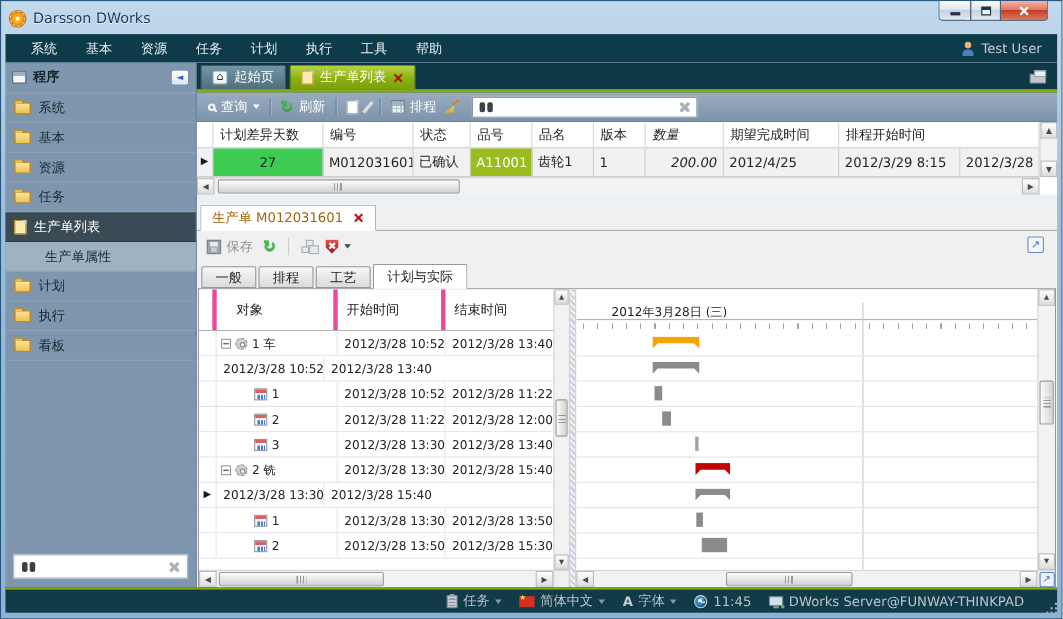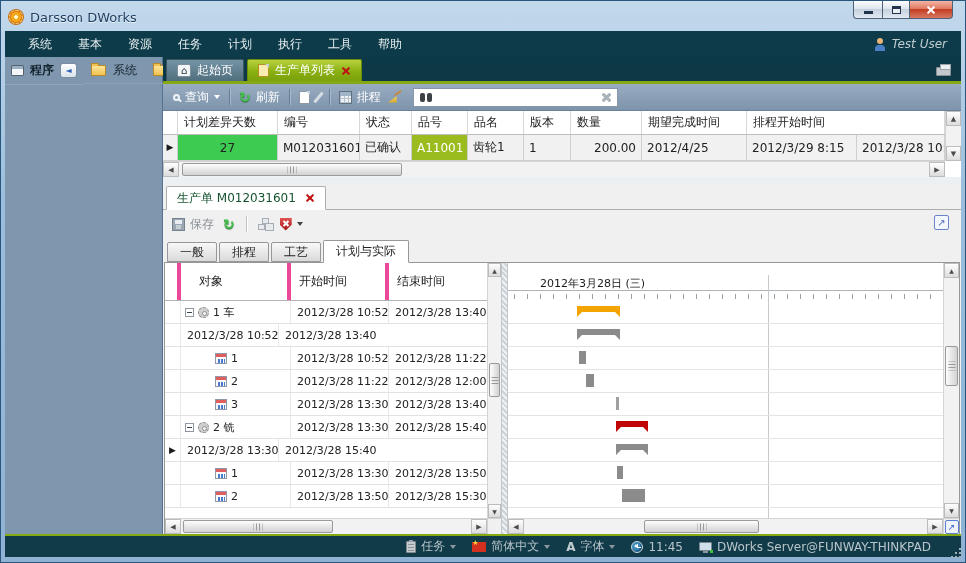--- a/index.html
+++ b/index.html
@@ -26,30 +26,30 @@
           background:linear-gradient(#f4b4a4,#e07a62 45%,#c23f24 50%,#d8785f); }
   .glyph-min { width:9px; height:3px; background:#21344a; margin-top:6px; }
   .glyph-max { width:9px; height:8px; border:1px solid #21344a; border-top:3px solid #21344a; background:#e8eef4; }
   .xbars { width:12px; height:12px; position:relative; }
   .xbars::before,.xbars::after { content:''; position:absolute; left:5px; top:1px; width:2px; height:10px; background:#fff; border-radius:1px; }
   .xbars::before { transform:rotate(45deg);} .xbars::after { transform:rotate(-45deg);}
 
   
   .menubar { height:26px; flex:none; background:#0d3b49; display:flex; align-items:center; color:#e9eff1; padding:0 10px; }
   .menu-item { padding:0 13px; line-height:26px; cursor:default; }
-  .mb-user { margin-left:auto; display:flex; align-items:center; gap:6px; color:#c3ccd1; padding-right:4px;font-style:italic; }
+  .mb-user { margin-left:auto; display:flex; align-items:center; gap:6px; color:#c3ccd1; padding-right:4px; }
   .person { width:12px; height:13px; position:relative; }
   .person::before { content:''; position:absolute; left:3px; top:0; width:6px; height:6px; border-radius:50%; background:#e8b478; }
   .person::after { content:''; position:absolute; left:1px; bottom:0; width:10px; height:6px; border-radius:4px 4px 0 0; background:#4a80c8; }
 
   
   .body { flex:1; min-height:0; display:flex; background:#7e97ae; }
 
   
-  .sidebar { width:158px; flex:none; display:flex; flex-direction:row; background:#7e97ae; border-right:1px solid #55728e;text-align:right; }
+  .sidebar { width:174px; flex:none; display:flex; flex-direction:column; background:#7e97ae; border-right:1px solid #55728e;text-align:right; }
   .sb-header { height:28px; flex:none; display:flex; align-items:center; gap:6px; padding:0 6px; border-bottom:1px solid #90a5b9; }
   .sb-header-label { color:#14242f; font-weight:bold; }
   .appwin { width:13px; height:11px; background:#f4f6f8; border:1px solid #54636f; border-radius:1px; position:relative; }
   .appwin::before { content:''; position:absolute; left:0; right:0; top:0; height:3px; background:#9cb1c4; }
   .collapse-btn { margin-left:auto; width:17px; height:15px; background:linear-gradient(#ffffff,#dbe4ec);
                   border:1px solid #7a8ea2; border-radius:3px; color:#2a62b8; font-size:8px;
                   display:flex; align-items:center; justify-content:center; cursor:pointer; }
   .sb-item { height:27px; flex:none; display:flex; align-items:center; gap:7px; padding:0 8px;
              border-bottom:1px solid #8da2b6; color:#16262f; cursor:pointer; }
   .sb-item.sel { background:#3b4b55; color:#fff; border-bottom-color:#2d3a42; }
@@ -109,21 +109,21 @@
 
   
   .gridwrap { height:66px; flex:none; background:#fff; display:flex; align-items:flex-start; }
   .grid-main { flex:1; min-width:0; }
   .grid-header { display:flex; height:24px; border-bottom:1px solid #bdbdbd; background:#fff; font-size:12px; }
   .gh-cell { border-right:1px solid #d8d8d8; display:flex; align-items:center; padding:0 6px; overflow:hidden; white-space:nowrap; }
   .grid-row { display:flex; height:26px; background:#f1f1f1; border-bottom:1px solid #cfcfcf; }
   .gr-cell { border-right:1px solid #cfcfcf; display:flex; align-items:center; padding:0 5px; overflow:hidden; white-space:nowrap; }
   .col-marker { width:15px; flex:none; justify-content:center; padding:0; }
   .c1{width:100px;flex:none;} .c2{width:82px;flex:none;} .c3{width:52px;flex:none;} .c4{width:56px;flex:none;}
-  .c5{width:56px;flex:none;} .c6{width:47px;flex:none;} .c7{width:71px;flex:none;} .c8{width:105px;flex:none;}
+  .c5{width:56px;flex:none;} .c6{width:47px;flex:none;} .c7{width:71px;flex:none;font-style:italic;} .c8{width:105px;flex:none;}
   .c9{width:110px;flex:none;} .c10{flex:1;}
   .cell-green { background:#3ecb52; justify-content:center; }
   .cell-olive { background:#9bbc1e; color:#fff; }
   .cell-num { justify-content:flex-end; }
   .marker { color:#1a1a1a; font-size:9px; line-height:9px; }
 
   
   .hscroll { height:16px; display:flex; align-items:stretch; background:#f2f2f2; border-top:1px solid #d4d4d4; }
   .sb-btn { width:16px; flex:none; display:flex; align-items:center; justify-content:center; font-size:7px; color:#4a4a4a;
             background:linear-gradient(#fefefe,#dcdcdc); border:1px solid #bcbcbc; cursor:pointer; }
@@ -136,21 +136,21 @@
   .vthumb::after { content:''; position:absolute; left:50%; top:50%; width:7px; height:9px; transform:translate(-50%,-50%);
                    background:repeating-linear-gradient(0deg,#9a9a9a 0 1px, transparent 1px 3px); }
   .grid-vscroll { width:16px; height:50px; flex:none; }
 
   .gap { height:8px; flex:none; background:#edf0f3; }
 
   
   .detail { flex:1; min-height:0; display:flex; flex-direction:column; background:#f0f0f0; }
   .doc-tabrow { height:25px; flex:none; display:flex; align-items:flex-end; padding-left:3px; border-bottom:1px solid #adadad; }
   .doc-tab { height:24px; margin-bottom:-1px; background:#fff; border:1px solid #adadad; border-bottom:1px solid #fff;
-             border-radius:2px 2px 0 0; display:flex; align-items:center; gap:9px; padding:0 10px; color:#14532d; cursor:pointer; }
+             border-radius:2px 2px 0 0; display:flex; align-items:center; gap:9px; padding:0 10px; color:#a16207; cursor:pointer; }
   .detail-toolbar { height:28px; flex:none; display:flex; align-items:center; gap:9px; padding:0 9px; position:relative; }
   .disk { width:13px; height:13px; background:#9aa6b2; border:1px solid #76828e; position:relative; }
   .disk::before { content:''; position:absolute; top:1px; left:2px; right:2px; height:4px; background:#e9edf1; }
   .disk::after { content:''; position:absolute; bottom:1px; left:3px; right:3px; height:4px; background:#c6ced6; }
   .save-label { color:#8b9096; }
   .org { width:13px; height:12px; position:relative; opacity:.5; }
   .org::before { content:''; position:absolute; top:0; left:4px; width:5px; height:4px; border:1px solid #5f6d7a; background:#dfe6ec; }
   .org::after { content:''; position:absolute; bottom:0; left:0; width:5px; height:4px; border:1px solid #5f6d7a; background:#dfe6ec; box-shadow:8px 0 0 #dfe6ec, 8px 0 0 1px #5f6d7a; }
   .shield { width:12px; height:13px; background:linear-gradient(#e25252,#a01414); clip-path:polygon(0 0,100% 0,100% 55%,50% 100%,0 55%); position:relative; }
   .shield::before,.shield::after { content:''; position:absolute; left:5px; top:2px; width:2px; height:7px; background:#fff; }

